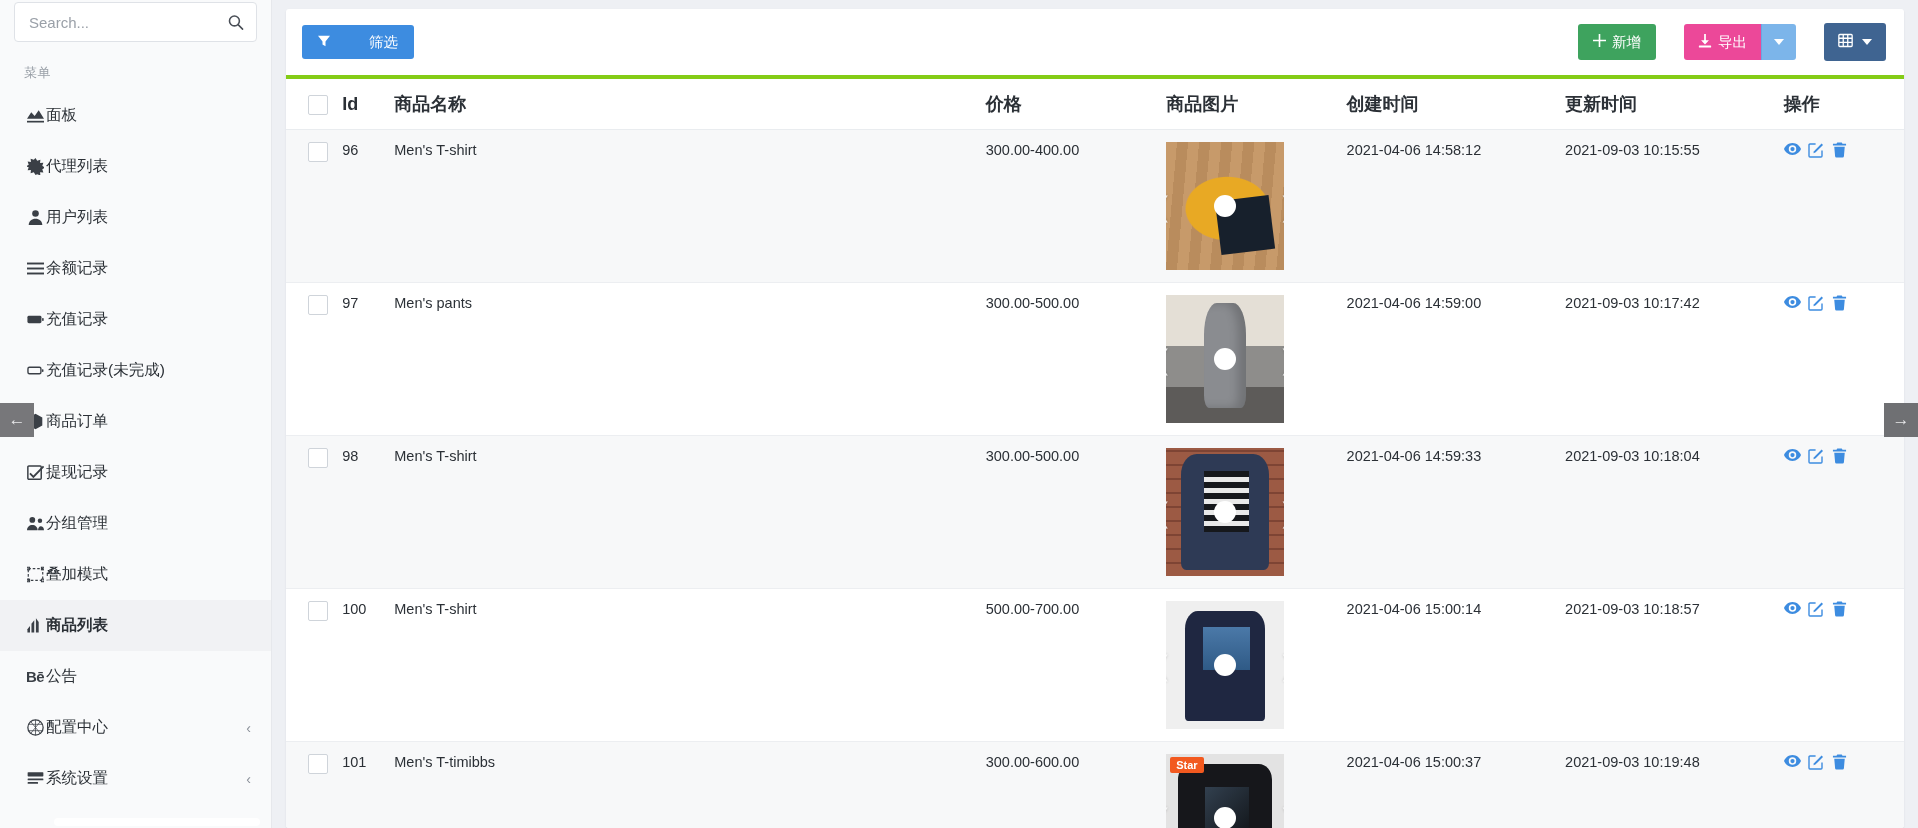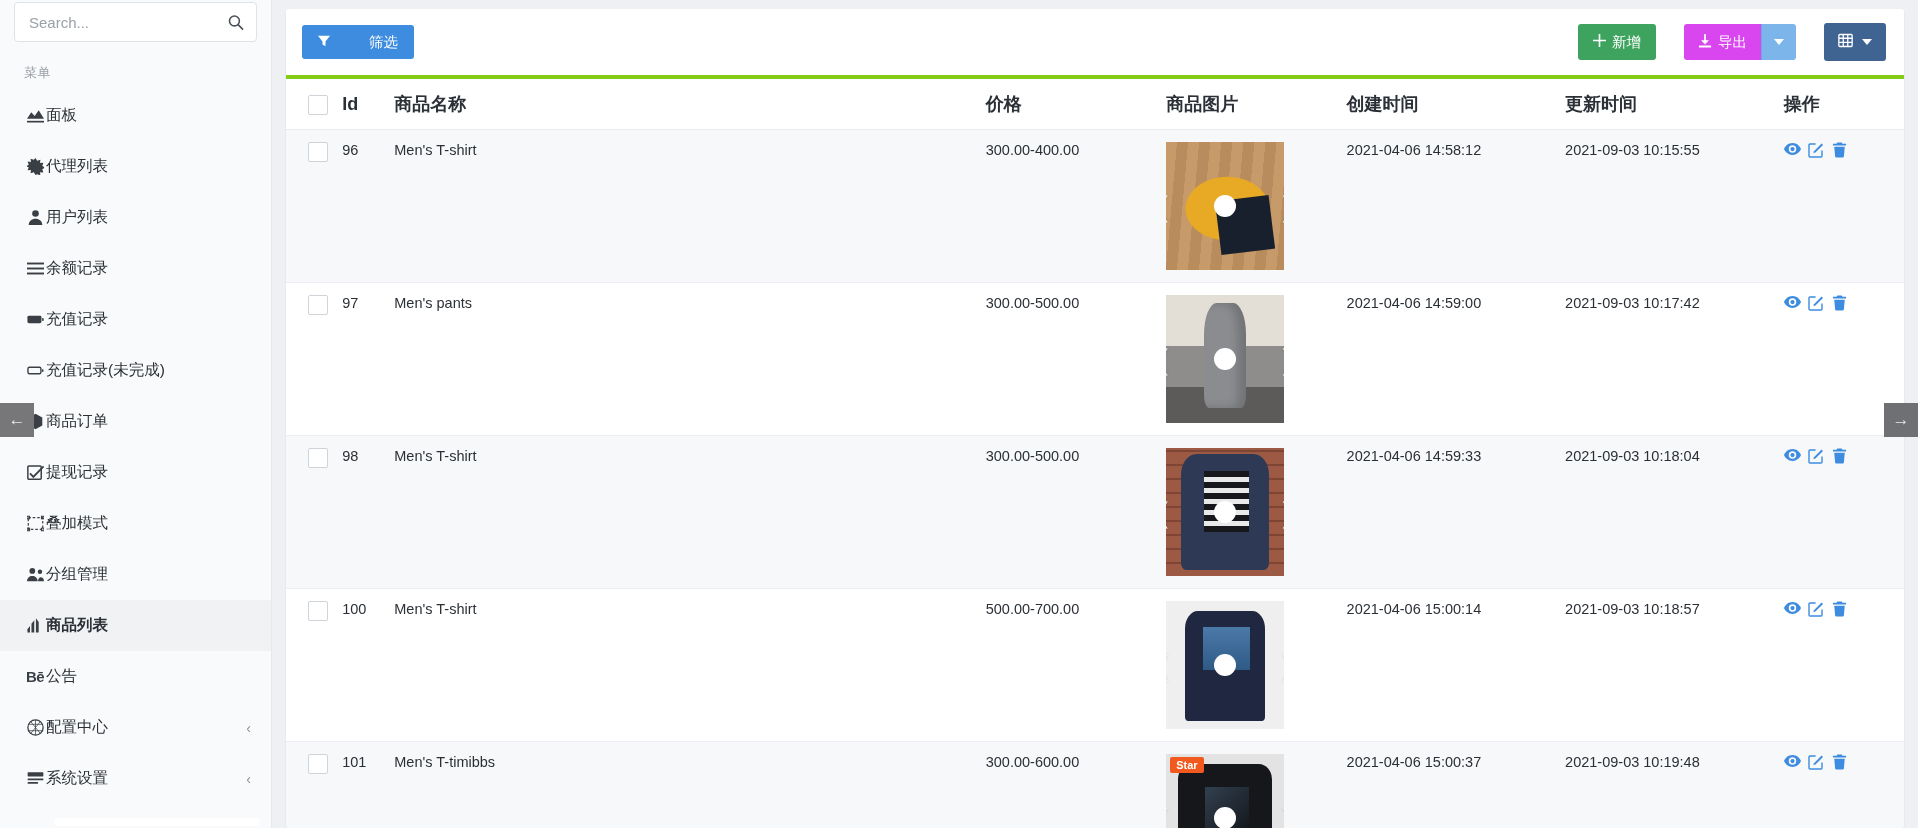--- a/index.html
+++ b/index.html
@@ -137,21 +137,21 @@
     gap: 39px;
   }
   .toolbar-right { margin-left: auto; display: flex; align-items: center; gap: 28px; }
   .btn-add {
     background: #3ea35e;
     color: #fff;
     padding: 10px 15px;
   }
   .btn-group { display: flex; }
   .btn-export {
-    background: #d946ef;
+    background: #ec4899;
     color: #fff;
     padding: 10px 14px;
     border-radius: 3px 0 0 3px;
     border-right: 1px solid #6aa8e2;
   }
   .btn-export-caret {
     background: #7cb5ea;
     color: #fff;
     padding: 10px 12px;
     border-radius: 0 3px 3px 0;
@@ -396,39 +396,39 @@
             <svg viewBox="0 0 16 16" width="17" height="17" fill="currentColor">
               <rect x="0.8" y="1.8" width="12.6" height="12.6" rx="1" fill="none" stroke="currentColor" stroke-width="1.4"></rect>
               <path d="M3.4 8.2l2.6 2.6L15 1.6l1.2 1.2L6 13.4 2.2 9.4z"></path>
             </svg>
           </span>
           <span class="lbl">提现记录</span>
         </div>
         <div class="nav-item">
           <span class="ico">
             <svg viewBox="0 0 16 16" width="17" height="17" fill="currentColor">
+              <circle cx="5" cy="4.6" r="2.7"></circle>
+              <circle cx="12.2" cy="5.4" r="2.1"></circle>
+              <path d="M0 14.4c0-3 2.3-4.9 5-4.9s5 1.9 5 4.9z"></path>
+              <path d="M10.4 14.4c0-2.2 1-3.8 2.6-3.8 1.6 0 3 1.2 3 3.8z"></path>
+            </svg>
+          </span>
+          <span class="lbl">分组管理</span>
+        </div>
+        <div class="nav-item">
+          <span class="ico">
+            <svg viewBox="0 0 16 16" width="17" height="17" fill="currentColor">
               <rect x="1.2" y="2.4" width="13.6" height="11.2" fill="none" stroke="currentColor" stroke-width="1.1" stroke-dasharray="2.4 1.8"></rect>
               <rect x="0" y="1.2" width="2.4" height="2.4" fill="none" stroke="currentColor" stroke-width="1"></rect>
               <rect x="13.6" y="1.2" width="2.4" height="2.4" fill="none" stroke="currentColor" stroke-width="1"></rect>
               <rect x="0" y="12.4" width="2.4" height="2.4" fill="none" stroke="currentColor" stroke-width="1"></rect>
               <rect x="13.6" y="12.4" width="2.4" height="2.4" fill="none" stroke="currentColor" stroke-width="1"></rect>
             </svg>
           </span>
           <span class="lbl">叠加模式</span>
-        </div>
-        <div class="nav-item">
-          <span class="ico">
-            <svg viewBox="0 0 16 16" width="17" height="17" fill="currentColor">
-              <circle cx="5" cy="4.6" r="2.7"></circle>
-              <circle cx="12.2" cy="5.4" r="2.1"></circle>
-              <path d="M0 14.4c0-3 2.3-4.9 5-4.9s5 1.9 5 4.9z"></path>
-              <path d="M10.4 14.4c0-2.2 1-3.8 2.6-3.8 1.6 0 3 1.2 3 3.8z"></path>
-            </svg>
-          </span>
-          <span class="lbl">分组管理</span>
         </div>
         <div class="nav-item active">
           <span class="ico">
             <svg viewBox="0 0 16 16" width="17" height="17" fill="currentColor">
               <path d="M0.4 11.6l2.4-3.2v6.2H0.4z"></path>
               <path d="M4.2 6.4l2.6-3.4v11.6H4.2z"></path>
               <path d="M8.4 1.2L11 4.6v10H8.4z"></path>
             </svg>
           </span>
           <span class="lbl">商品列表</span>

